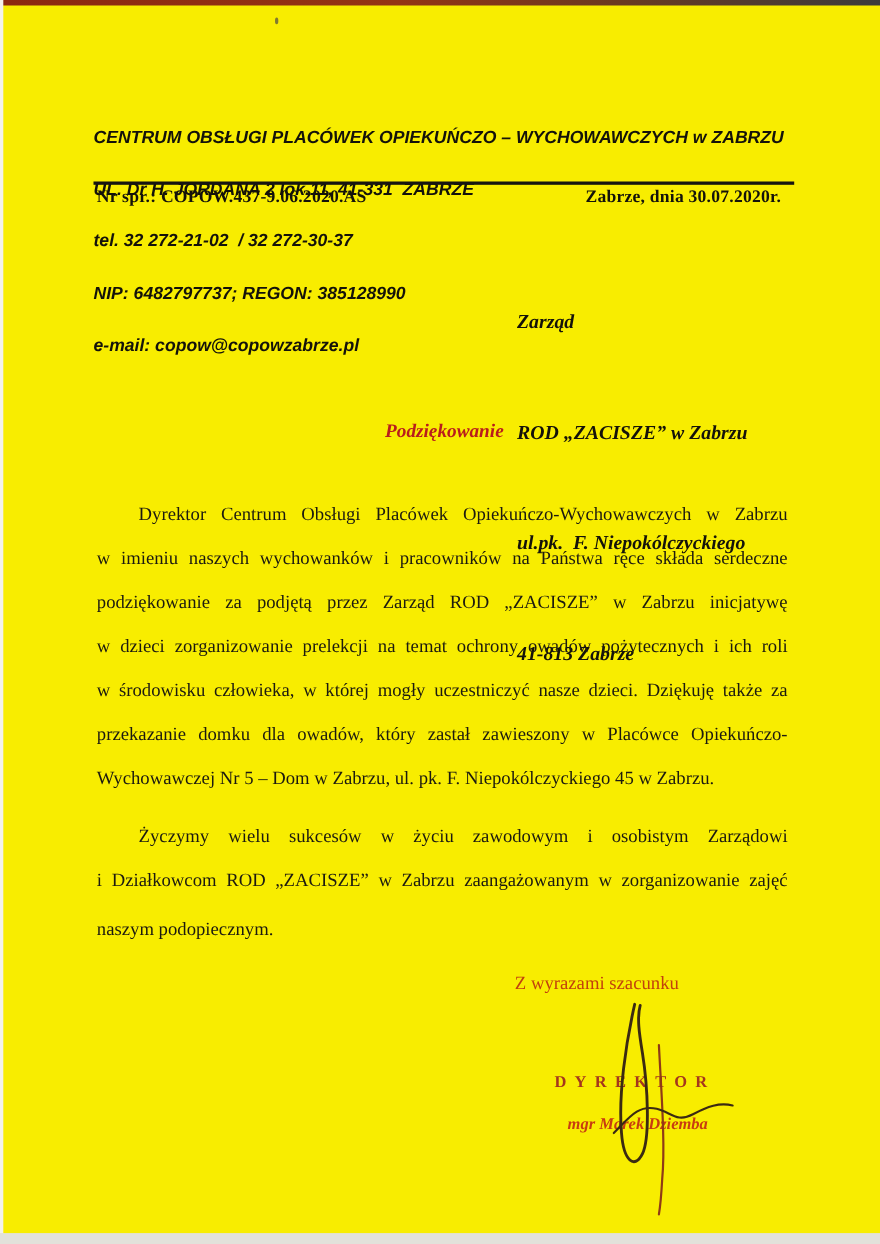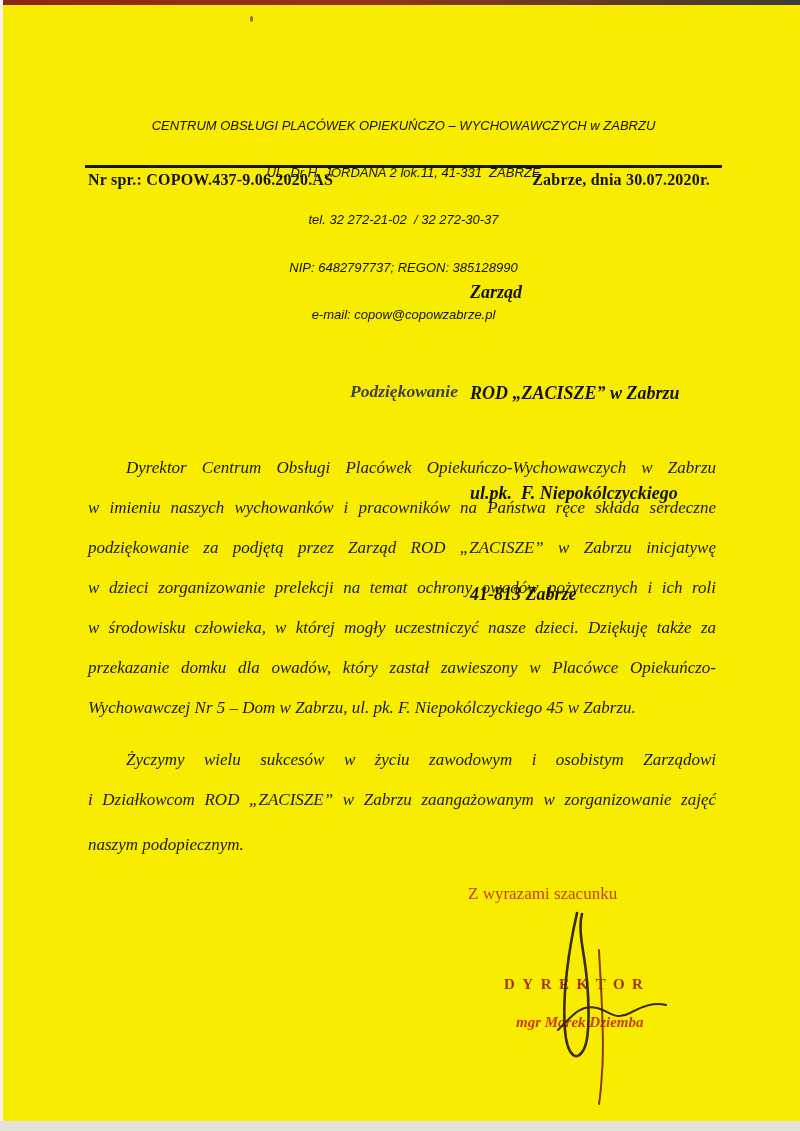--- a/index.html
+++ b/index.html
@@ -10,49 +10,49 @@
   }
   
   .edge-top{position:absolute;left:0;top:0;width:800px;height:5px;
     background:linear-gradient(90deg,#8c2810 0%,#943414 45%,#6b3a20 70%,#3c3c3c 100%);}
   .edge-left{position:absolute;left:0;top:0;width:3px;height:1131px;background:#f4f2ea;}
   .edge-bottom{position:absolute;left:0;top:1121px;width:800px;height:10px;background:#e2e1da;}
   .speck{position:absolute;background:#5a5340;border-radius:50%;opacity:.75;}
 
   
   .org{
-    position:absolute;left:85px;top:86px;width:637px;text-align:center;
-    font-family:"Liberation Sans", sans-serif;font-weight:normal;font-style:italic;
-    font-size:13px;line-height:15.8px;white-space:pre;color:#14120a;
+    position:absolute;left:85px;top:86px;width:637px;
+    font-family:"Liberation Sans", sans-serif;font-weight:bold;font-style:italic;
+    font-size:16px;line-height:15.8px;white-space:pre;color:#14120a;
   }
   .rule{position:absolute;left:85px;top:165px;width:637px;height:3px;background:#171510;}
   .refrow{
     position:absolute;left:88px;top:171px;width:622px;
     display:flex;justify-content:space-between;
     font-size:16px;font-weight:600;letter-spacing:.2px;color:#14120a;
   }
   .refrow b{font-weight:900;}
 
   
   .recipient{
     position:absolute;left:470px;top:209px;
     font-weight:bold;font-style:italic;font-size:18px;line-height:33.5px;
     white-space:pre;color:#14120a;
   }
 
   
   .title{
     position:absolute;left:350px;top:381px;
-    font-weight:bold;font-style:italic;font-size:17.5px;color:#404040;
+    font-weight:bold;font-style:italic;font-size:17.5px;color:#b91c1c;
   }
 
   
   .body{
     position:absolute;left:88px;top:448px;width:628px;
-    font-style:italic;font-size:17px;line-height:40px;color:#1c1a10;
+    font-size:17px;line-height:40px;color:#1c1a10;
   }
   .bl{height:40px;}
   .j{text-align:justify;text-align-last:justify;}
   .ind{text-indent:38px;}
   .p2{margin-top:12px;}
   .p2b{margin-top:5px;}
 
   .closing{
     position:absolute;left:468px;top:884px;
     font-size:17px;color:#c2410c;

